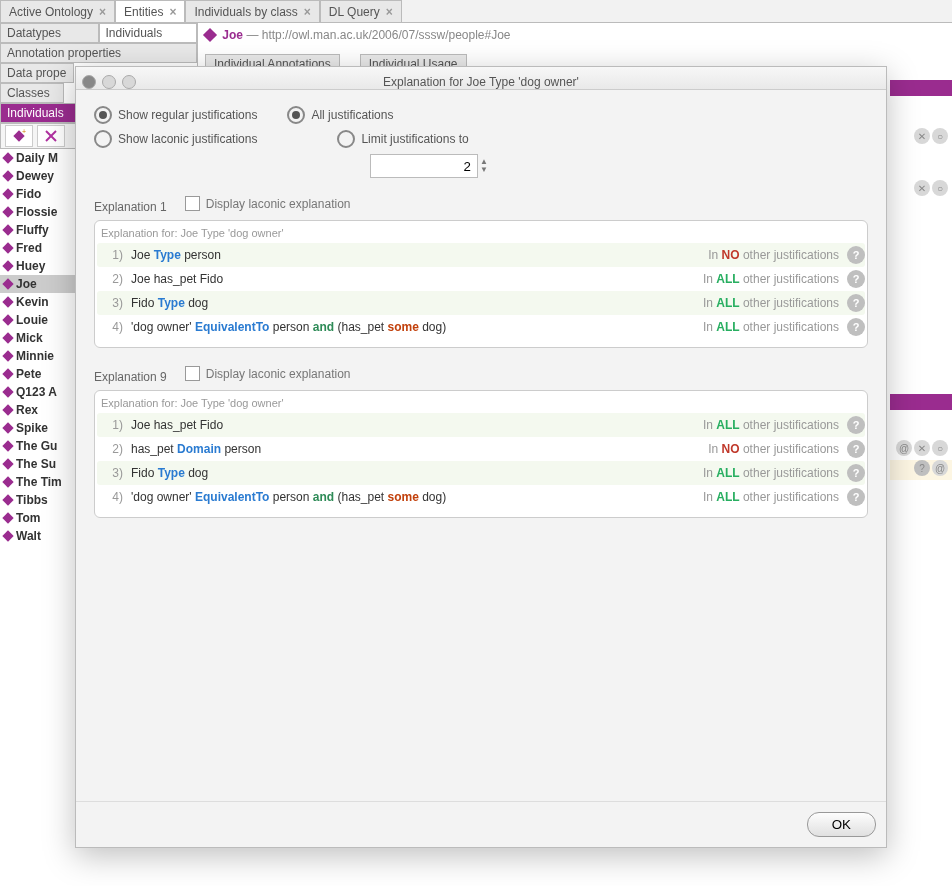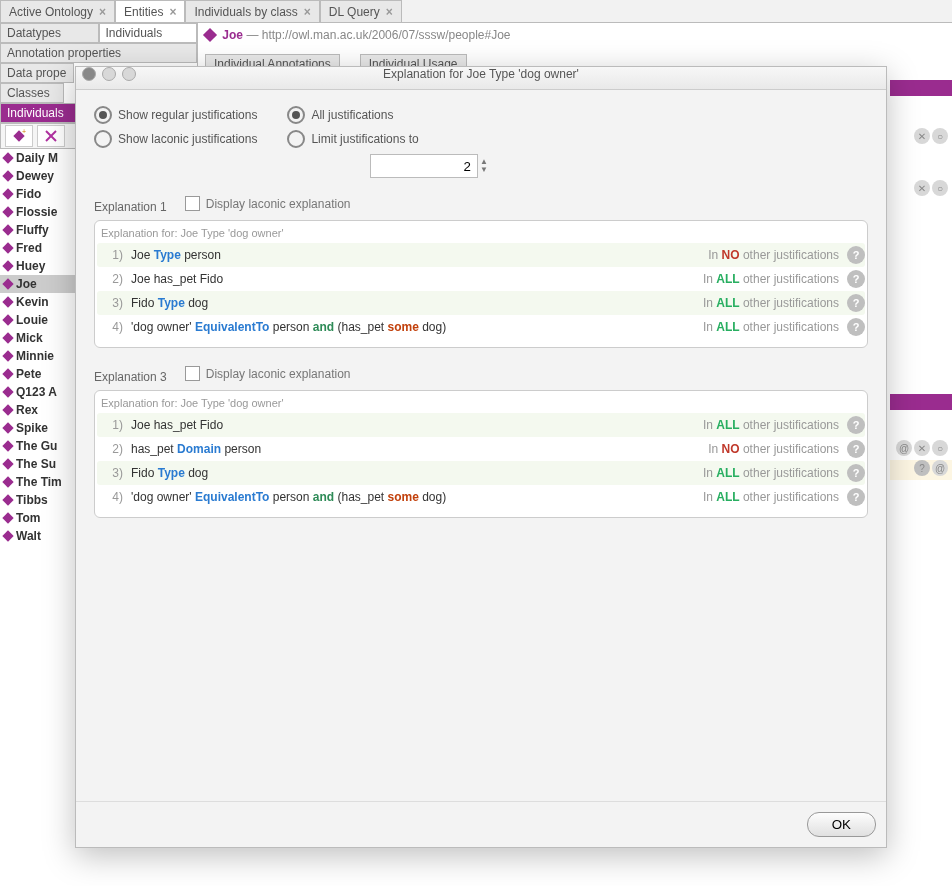--- a/index.html
+++ b/index.html
@@ -15,21 +15,21 @@
 .diamond{display:inline-block;width:10px;height:10px;transform:rotate(45deg);background:#9a2c8f;margin-right:4px;vertical-align:-1px}
 .diamond.small{width:8px;height:8px}
 .ind-list{overflow:hidden}
 .ind-list .item{padding:2px 4px;display:flex;align-items:center;white-space:nowrap;cursor:pointer}
 .ind-list .item.sel{background:#ccc}
 .main-head{position:absolute;left:205px;top:28px;color:#888}
 .main-head .name{color:#9a2c8f;font-weight:bold}
 .tabs2{position:absolute;left:205px;top:54px;display:flex;gap:20px}
 .tabs2 .t2{background:#e8e8e8;border:1px solid #bbb;padding:2px 8px;color:#555}
 .dialog{position:absolute;left:75px;top:66px;width:810px;height:780px;background:#f3f3f3;border:1px solid #bbb;box-shadow:0 8px 30px rgba(0,0,0,.25);display:flex;flex-direction:column}
-.titlebar{height:22px;display:flex;align-items:flex-start;border-bottom:1px solid #ccc;background:linear-gradient(#f7f7f7,#e9e9e9);position:relative}
+.titlebar{height:22px;display:flex;align-items:flex-end;border-bottom:1px solid #ccc;background:linear-gradient(#f7f7f7,#e9e9e9);position:relative}
 .tl-btn{width:12px;height:12px;border-radius:50%;background:#d8d8d8;border:1px solid #aaa;margin-left:6px}
 .tl-btn.first{background:#888}
 .tl-title{position:absolute;left:0;right:0;text-align:center;color:#555}
 .dlg-body{flex:1;padding:10px 18px;overflow:auto}
 .radio-row{display:flex;gap:30px;align-items:flex-end;margin:6px 0;color:#555}
 .radio{display:inline-flex;align-items:center;gap:6px}
 .radio .dot{width:14px;height:14px;border-radius:50%;border:2px solid #888;display:inline-flex;align-items:center;justify-content:center}
 .radio.sel .dot::after{content:"";width:8px;height:8px;border-radius:50%;background:#555}
 .spin{display:inline-flex;align-items:center;margin-left:8px}
 .spin input{width:98px;height:20px;text-align:right;border:1px solid #bbb;background:#fff;padding-right:6px}
@@ -247,21 +247,21 @@
       <span class="radio sel" style="">
           <span class="dot"></span>
           <span>All justifications</span>
         </span>
     </div>
     <div class="radio-row">
       <span class="radio">
           <span class="dot"></span>
           <span>Show laconic justifications</span>
         </span>
-      <span class="radio" style="">
+      <span class="radio" style="margin-left:50px">
           <span class="dot"></span>
           <span>Limit justifications to</span>
         </span>
     </div>
     <div style="margin-left:268px">
       <span class="spin">
         <input value="2" style="">
         <span class="arrows">
             <span>▲</span>
             <span>▼</span>
@@ -294,21 +294,21 @@
             <span class="just">In <span class="ALL">ALL</span> other justifications</span>
             <span class="qmark">?</span>
           </div>
           <div class="axrow">
             <span class="num">4)</span>
             <span class="ax"><span>'dog owner' </span><span class="kw-eq">EquivalentTo</span><span> person </span><span class="kw-and">and</span><span> (has_pet </span><span class="kw-some">some</span><span> dog)</span></span>
             <span class="just">In <span class="ALL">ALL</span> other justifications</span>
             <span class="qmark">?</span>
           </div>
         </div>
-        <div class="exp-title"><span>Explanation 3</span><span class="chk">
+        <div class="exp-title"><span>Explanation 9</span><span class="chk">
             <span class="box"></span>
             <span>Display laconic explanation</span>
           </span></div>
         <div class="exp-box">
           <div class="exp-for">Explanation for: Joe Type 'dog owner'</div>
           <div class="axrow odd">
             <span class="num">1)</span>
             <span class="ax"><span>Joe has_pet Fido</span></span>
             <span class="just">In <span class="ALL">ALL</span> other justifications</span>
             <span class="qmark">?</span>

